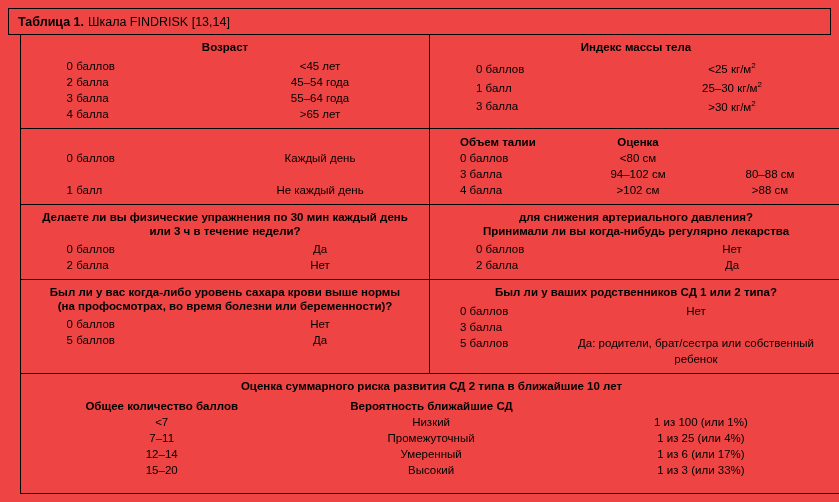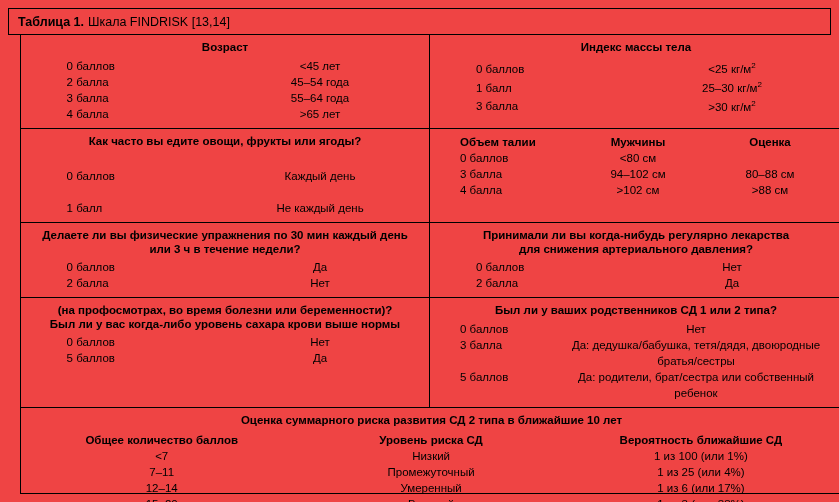--- a/index.html
+++ b/index.html
@@ -177,39 +177,37 @@
           <div class="line">
             <span class="c-pts">3 балла</span>
             <span class="c-val">&gt;30 кг/м<sup>2</sup></span>
           </div>
         </div>
       </div>
     </div>
 
     <div class="row">
       <div class="cell left">
-        <div class="hdr">Как часто вы едите овощи, фрукты или ягоды?</div>
         <div class="lines">
           <div class="spacer-line"></div>
           <div class="line">
             <span class="c-pts">0 баллов</span>
             <span class="c-val">Каждый день</span>
           </div>
           <div class="spacer-line"></div>
           <div class="line">
             <span class="c-pts">1 балл</span>
             <span class="c-val">Не каждый день</span>
           </div>
         </div>
       </div>
       <div class="cell right t3">
         <div class="lines">
           <div class="line sub-hdr">
             <span class="c-pts">Объем талии</span>
-            <span class="c-a">Мужчины</span>
             <span class="c-b">Оценка</span>
           </div>
         </div>
         <div class="lines">
           <div class="line">
             <span class="c-pts">0 баллов</span>
             <span class="c-b">&lt;80 см</span>
           </div>
           <div class="line">
             <span class="c-pts">3 балла</span>
@@ -237,41 +235,41 @@
             <span class="c-val">Да</span>
           </div>
           <div class="line">
             <span class="c-pts">2 балла</span>
             <span class="c-val">Нет</span>
           </div>
         </div>
       </div>
       <div class="cell right">
         <div class="hdr two-line">
+          <div>для снижения артериального давления?</div>
           <div>Принимали ли вы когда-нибудь регулярно лекарства</div>
-          <div>для снижения артериального давления?</div>
         </div>
         <div class="lines">
           <div class="line">
             <span class="c-pts">0 баллов</span>
             <span class="c-val">Нет</span>
           </div>
           <div class="line">
             <span class="c-pts">2 балла</span>
             <span class="c-val">Да</span>
           </div>
         </div>
       </div>
     </div>
 
     <div class="row">
       <div class="cell left">
         <div class="hdr two-line">
+          <div>Был ли у вас когда-либо уровень сахара крови выше нормы</div>
           <div>(на профосмотрах, во время болезни или беременности)?</div>
-          <div>Был ли у вас когда-либо уровень сахара крови выше нормы</div>
         </div>
         <div class="lines">
           <div class="line">
             <span class="c-pts">0 баллов</span>
             <span class="c-val">Нет</span>
           </div>
           <div class="line">
             <span class="c-pts">5 баллов</span>
             <span class="c-val">Да</span>
           </div>
@@ -279,37 +277,35 @@
       </div>
       <div class="cell right rel">
         <div class="hdr">Был ли у ваших родственников СД 1 или 2 типа?</div>
         <div class="lines">
           <div class="line">
             <span class="c-pts">0 баллов</span>
             <span class="c-val">Нет</span>
           </div>
           <div class="line">
             <span class="c-pts">3 балла</span>
-            <span class="c-val">Да: дедушка/бабушка, тетя/дядя, двоюродные братья/сестры</span>
           </div>
           <div class="line">
             <span class="c-pts">5 баллов</span>
             <span class="c-val">Да: родители, брат/сестра или собственный ребенок</span>
           </div>
         </div>
       </div>
     </div>
 
     <div class="row">
       <div class="cell full">
         <div class="summary-hdr">Оценка суммарного риска развития СД 2 типа в ближайшие 10 лет</div>
         <div class="sum-grid">
           <div class="sum-row sum-head">
             <span class="s1">Общее количество баллов</span>
-            <span class="s2">Уровень риска СД</span>
             <span class="s3">Вероятность ближайшие СД</span>
           </div>
           <div class="sum-row">
             <span class="s1">&lt;7</span>
             <span class="s2">Низкий</span>
             <span class="s3">1 из 100 (или 1%)</span>
           </div>
           <div class="sum-row">
             <span class="s1">7–11</span>
             <span class="s2">Промежуточный</span>

